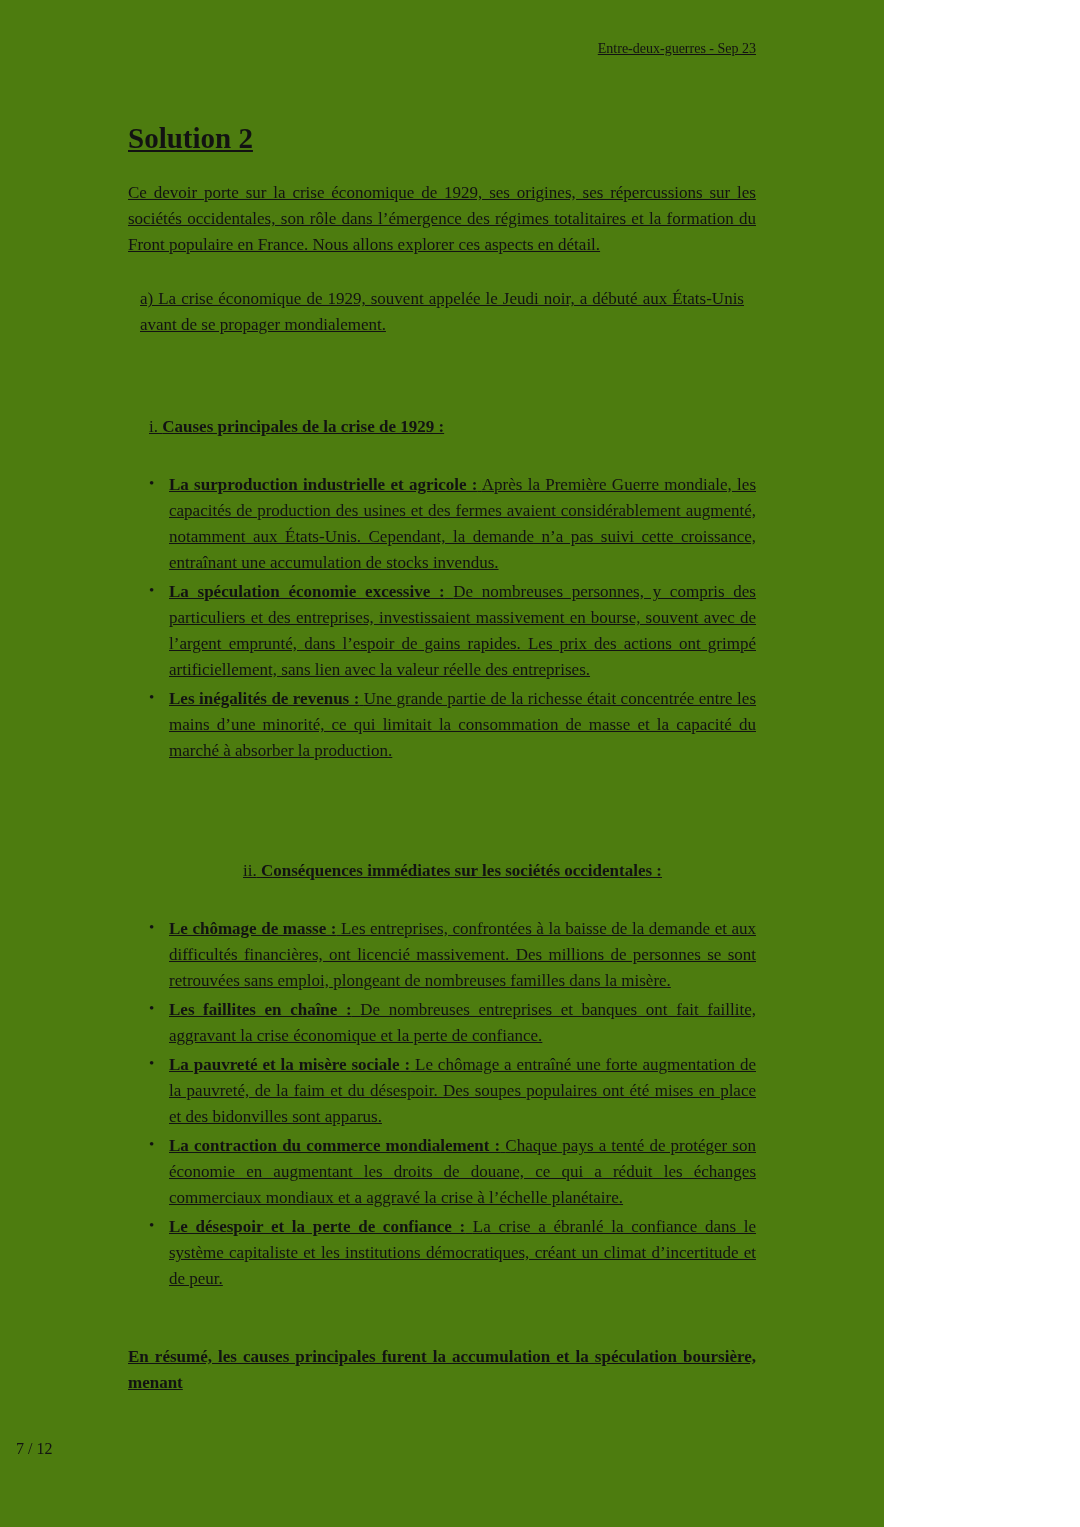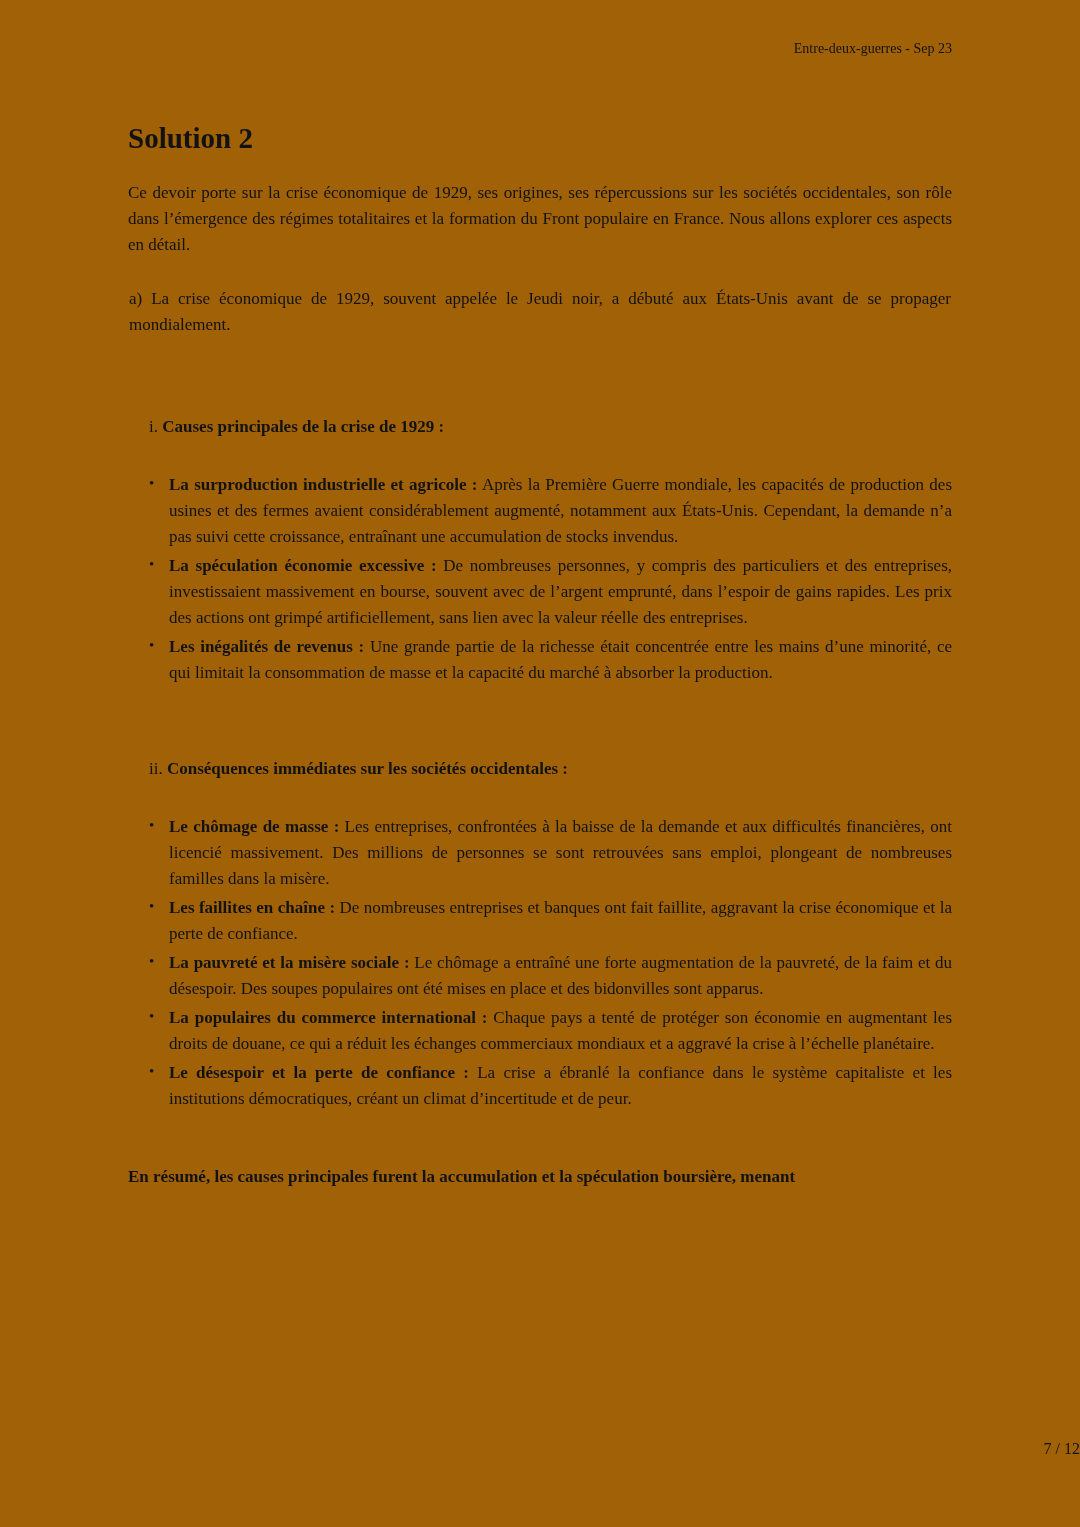--- a/index.html
+++ b/index.html
@@ -1,56 +1,57 @@
 <!DOCTYPE html>
 <html lang="fr"><head>
 <meta charset="utf-8">
 <style>
   html, body { margin: 0; padding: 0; background: #ffffff; }
   .page {
     position: relative;
-    width: 1080px;
+    width: 884px;
     height: 1527px;
     box-sizing: border-box;
     padding: 38px 128px 0 128px;
-    background: #a16207;
+    background: #4d7c0f;
     font-family: "Liberation Serif", "DejaVu Serif", serif;
     font-size: 17px;
     line-height: 1.53;
     color: #121212;
     overflow: hidden;
+    text-decoration: underline;
   }
   .running-header {
     text-align: right;
     font-size: 14px;
     color: #121212;
   }
   .doc-title {
     font-size: 29px;
     font-weight: bold;
     margin: 62px 0 24px 0;
     line-height: 1.2;
   }
   .para {
     text-align: justify;
     margin: 8px 0 28px 0;
     hyphens: auto;
   }
   .para-a {
     text-align: justify;
-    margin: 1px;
+    margin: 12px;
     hyphens: auto;
   }
   .section-heading {
     margin: 76px 0 0 21px;
     font-size: 17px;
   }
   .section-heading .sec-num { font-weight: normal; }
   .section-heading .sec-title { font-weight: bold; }
-  .section-heading-ii { margin-top: 70px; }
+  .section-heading-ii { margin-top: 94px; text-align: center; }
   ul.bullet-list {
     list-style: none;
     margin: 32px 0 0 0;
     padding: 0 0 0 41px;
   }
   ul.bullet-list li {
     position: relative;
     text-align: justify;
     margin: 0 0 3px 0;
     hyphens: auto;
@@ -64,24 +65,24 @@
   }
   .lead { font-weight: bold; }
   .closing {
     margin: 52px 0 0 0;
     font-weight: bold;
     text-align: justify;
     hyphens: auto;
   }
   .page-footer {
     position: absolute;
-    left: 0;
+    left: 16px;
     right: 0;
     bottom: 66px;
-    text-align: right;
+    text-align: left;
     font-size: 16px;
   }
 </style>
 </head>
 <body>
 
 <div class="page">
 
   <div class="running-header">Entre-deux-guerres - Sep 23</div>
 
@@ -123,21 +124,21 @@
     </li>
     <li>
       <span class="lead">Les faillites en chaîne :</span>
       <span>De nombreuses entreprises et banques ont fait faillite, aggravant la crise économique et la perte de confiance.</span>
     </li>
     <li>
       <span class="lead">La pauvreté et la misère sociale :</span>
       <span>Le chômage a entraîné une forte augmentation de la pauvreté, de la faim et du désespoir. Des soupes populaires ont été mises en place et des bidonvilles sont apparus.</span>
     </li>
     <li>
-      <span class="lead">La populaires du commerce international :</span>
+      <span class="lead">La contraction du commerce mondialement :</span>
       <span>Chaque pays a tenté de protéger son économie en augmentant les droits de douane, ce qui a réduit les échanges commerciaux mondiaux et a aggravé la crise à l’échelle planétaire.</span>
     </li>
     <li>
       <span class="lead">Le désespoir et la perte de confiance :</span>
       <span>La crise a ébranlé la confiance dans le système capitaliste et les institutions démocratiques, créant un climat d’incertitude et de peur.</span>
     </li>
   </ul>
 
   <p class="closing">En résumé, les causes principales furent la accumulation et la spéculation boursière, menant</p>
 

